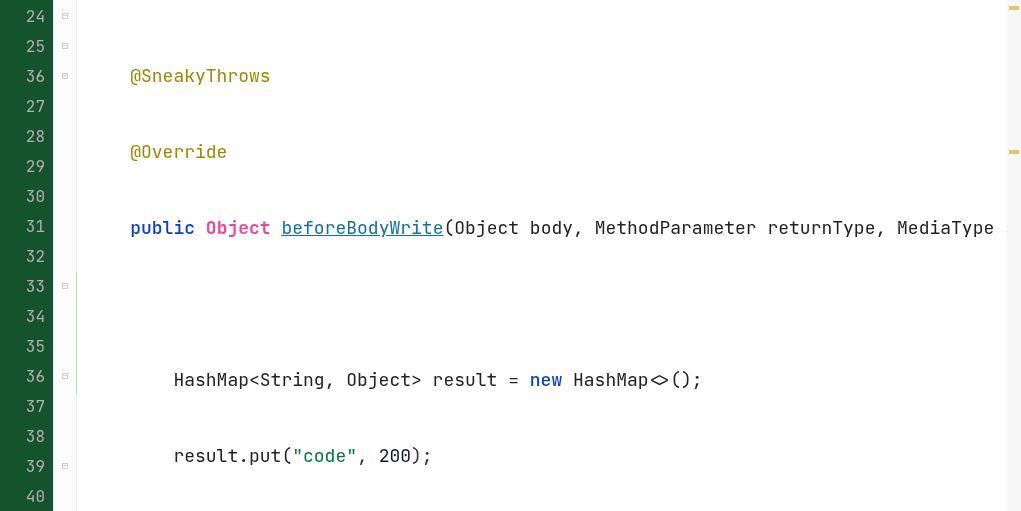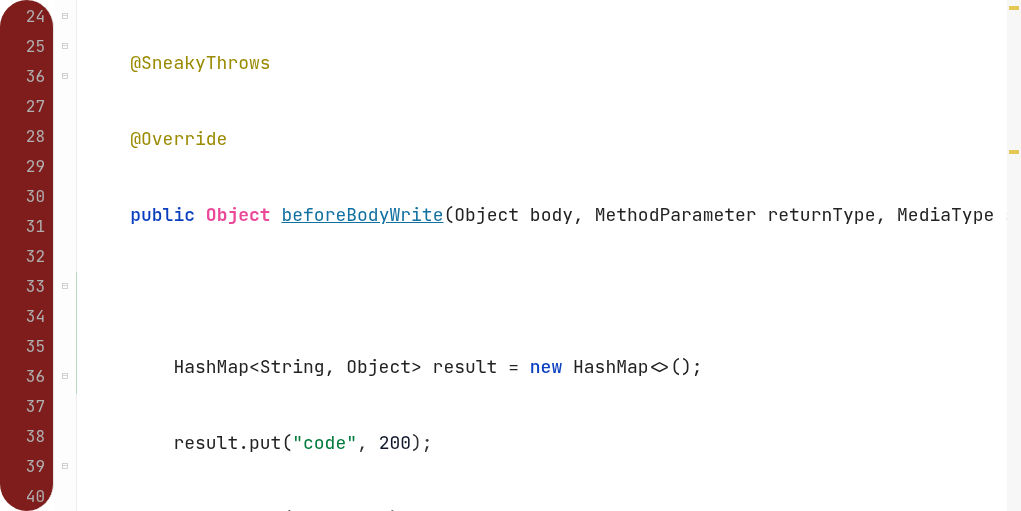--- a/index.html
+++ b/index.html
@@ -14,28 +14,27 @@
     }
     .editor {
       display: flex;
       flex-direction: row;
       width: 100%;
       height: 100%;
       position: relative;
     }
     .gutter {
       flex: 0 0 54px;
-      background: #7f1d1d;
+      background: #14532d;
       text-align: right;
       color: #b0b0b0;
       user-select: none;
       padding-top: 2px;
       border-right: 1px solid #e8e8e8;
       box-sizing: border-box;
-      border-radius: 27px;
     }
     .ln {
       height: 30px;
       line-height: 30px;
       padding-right: 8px;
       font-size: 16px;
       position: relative;
     }
     .fold-col {
       flex: 0 0 22px;
@@ -50,21 +49,21 @@
       height: 12px;
       color: #c4c4c4;
       font-size: 11px;
       line-height: 12px;
       text-align: center;
     }
     .code {
       flex: 1 1 auto;
       background: #ffffff;
       position: relative;
-      padding-top: 2px;
+      padding-top: 15px;
       white-space: pre;
     }
     .row {
       height: 30px;
       line-height: 30px;
       padding-left: 10px;
     }
     .kw { color: #0a3fbf; font-weight: 500; }
     .anno { color: #9a8a00; }
     .type { color: #ec4899; font-weight: bold; }

